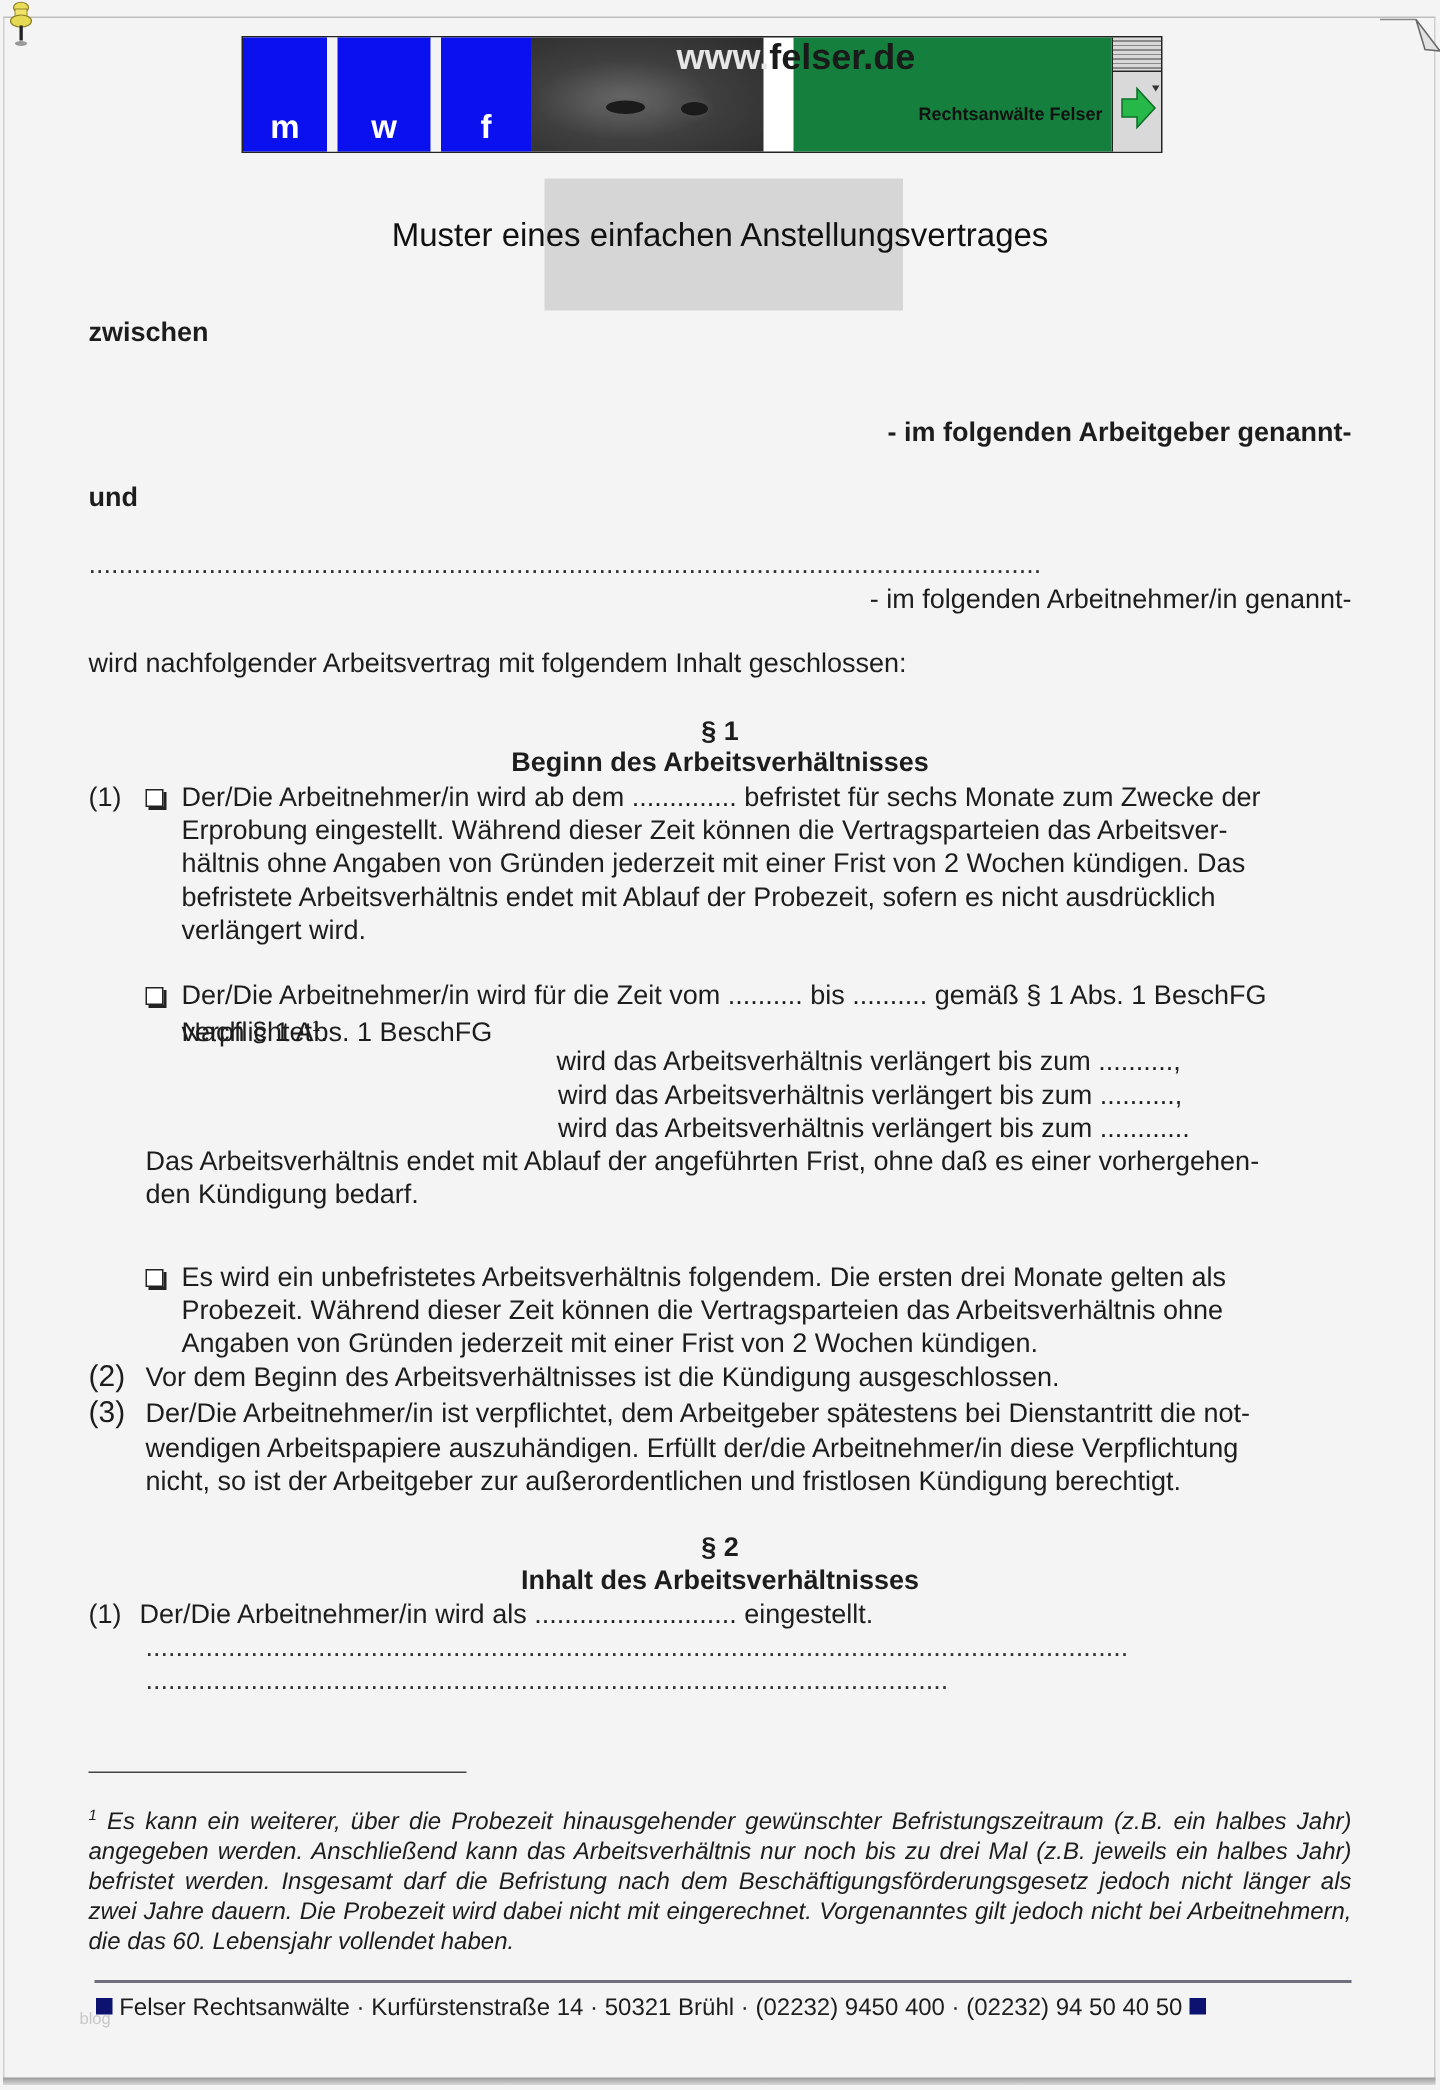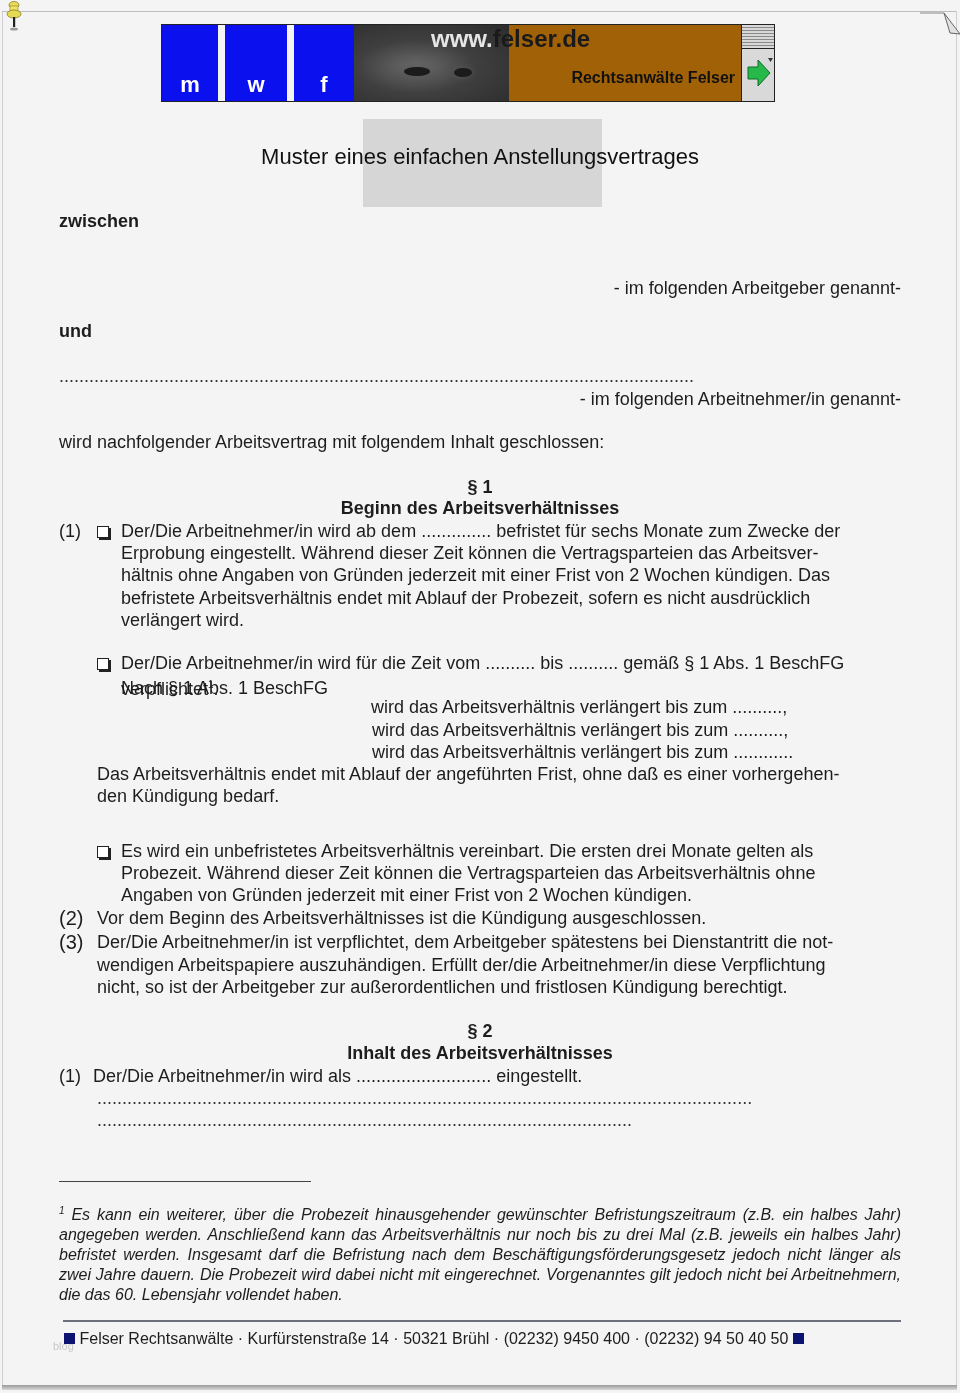--- a/index.html
+++ b/index.html
@@ -17,25 +17,25 @@
   .banner { position:absolute; left:161px; top:24px; width:614px; height:78px; border:1px solid #222;
     display:flex; background:#fff; }
   .banner .blue-block { background:#0a10ee; height:100%; position:relative; }
   .banner .sep { width:7px; background:#f4f4f4; height:100%; }
   .banner .letter { position:absolute; bottom:3px; left:0; right:0; text-align:center;
     color:#fff; font-weight:bold; font-size:22px; }
   .banner .photo { width:155px; height:100%;
     background:radial-gradient(ellipse at 40% 55%, #6a6a6a 0%, #3f3f3f 45%, #2c2c2c 100%); position:relative; }
   .banner .photo .eye { position:absolute; width:26px; height:9px; border-radius:50%;
     background:#1b1b1b; box-shadow:0 0 6px #555; }
-  .banner .brand { flex:1; position:relative; background:#a16207; }
+  .banner .brand { flex:1; position:relative; background:#15803d;margin-left:20px; }
   .banner .url { position:absolute; left:-78px; top:0px; font-size:24px; font-weight:bold; }
   .banner .url .www { color:#e6e6e6; }
   .banner .url .dom { color:#1a1a1a; }
-  .banner .firm { position:absolute; right:6px; top:44px; font-size:16px; font-weight:bold; color:#111; }
+  .banner .firm { position:absolute; right:6px; top:44px; font-size:12px; font-weight:bold; color:#111; }
   .banner .nav-col { width:33px; border-left:1px solid #222; height:100%; display:flex; flex-direction:column; }
   .banner .stripes { height:28px; border-bottom:1px solid #222;
     background:repeating-linear-gradient(#d8d8d8 0 2px, #8a8a8a 2px 3px); }
   .banner .arrow-btn { flex:1; background:#d9d9d9; position:relative; }
 
   .title-bg { position:absolute; left:363px; top:119px; width:239px; height:88px; background:#d6d6d6; }
   .doc-title { position:absolute; left:0; width:960px; top:144px; text-align:center;
     font-size:22px; font-weight:normal; color:#111; }
 
   .t { position:absolute; font-size:18px; line-height:22px; white-space:nowrap; color:#1d1d1d; }
@@ -103,21 +103,21 @@
         <polygon points="26,9 31,9 28.5,13" fill="#333"></polygon>
       </svg>
     </div>
   </div>
 </div>
 
 <div class="title-bg"></div>
 <div class="doc-title">Muster eines einfachen Anstellungsvertrages</div>
 
 <div class="t bold" style="left:59px;top:210px;">zwischen</div>
-<div class="t" style="right:59px;top:277px;">- im folgenden Arbeitgeber genannt-</div>
+<div class="t" style="right:59px;top:277px;font-weight:bold;">- im folgenden Arbeitgeber genannt-</div>
 <div class="t bold" style="left:59px;top:320px;">und</div>
 <div class="t dots" style="left:59px;top:365px;">...............................................................................................................................</div>
 <div class="t" style="right:59px;top:388px;">- im folgenden Arbeitnehmer/in genannt-</div>
 <div class="t" style="left:59px;top:431px;">wird nachfolgender Arbeitsvertrag mit folgendem Inhalt geschlossen:</div>
 
 <div class="t bold center" style="top:476px;">§ 1</div>
 <div class="t bold center" style="top:497px;">Beginn des Arbeitsverhältnisses</div>
 
 <div class="t" style="left:59px;top:520px;">(1)</div>
 <span class="t" style="left:97px;top:520px;"><span class="cb"></span></span>
@@ -131,21 +131,21 @@
 <div class="t" style="left:121px;top:652px;">Der/Die Arbeitnehmer/in wird für die Zeit vom .......... bis ..........  gemäß § 1 Abs. 1 BeschFG</div>
 <div class="t" style="left:121px;top:674px;"><span>verpflichtet</span><sup style="font-size:10px">1</sup><span>.</span></div>
 <div class="t" style="left:121px;top:677px;">Nach  § 1 Abs. 1  BeschFG</div>
 <div class="t" style="left:371px;top:696px;">wird das Arbeitsverhältnis verlängert bis zum ..........,</div>
 <div class="t" style="left:372px;top:719px;">wird das Arbeitsverhältnis verlängert bis zum ..........,</div>
 <div class="t" style="left:372px;top:741px;">wird das Arbeitsverhältnis verlängert bis zum ............</div>
 <div class="t" style="left:97px;top:763px;">Das Arbeitsverhältnis endet mit Ablauf der angeführten Frist, ohne daß es einer vorhergehen-</div>
 <div class="t" style="left:97px;top:785px;">den  Kündigung bedarf.</div>
 
 <span class="t" style="left:97px;top:840px;"><span class="cb"></span></span>
-<div class="t" style="left:121px;top:840px;">Es wird ein unbefristetes Arbeitsverhältnis vereinbart. Die ersten drei Monate gelten als</div>
+<div class="t" style="left:121px;top:840px;">Es wird ein unbefristetes Arbeitsverhältnis folgendem. Die ersten drei Monate gelten als</div>
 <div class="t" style="left:121px;top:862px;">Probezeit. Während dieser Zeit können die Vertragsparteien das Arbeitsverhältnis ohne</div>
 <div class="t" style="left:121px;top:884px;">Angaben von Gründen jederzeit mit einer Frist von 2 Wochen kündigen.</div>
 
 <div class="t" style="left:59px;top:907px;font-size:20px;">(2)</div>
 <div class="t" style="left:97px;top:907px;">Vor dem Beginn des Arbeitsverhältnisses ist die Kündigung ausgeschlossen.</div>
 <div class="t" style="left:59px;top:931px;font-size:20px;">(3)</div>
 <div class="t" style="left:97px;top:931px;">Der/Die Arbeitnehmer/in ist verpflichtet, dem Arbeitgeber spätestens bei Dienstantritt die not-</div>
 <div class="t" style="left:97px;top:954px;">wendigen Arbeitspapiere auszuhändigen. Erfüllt der/die Arbeitnehmer/in diese Verpflichtung</div>
 <div class="t" style="left:97px;top:976px;">nicht, so ist der Arbeitgeber zur außerordentlichen und fristlosen Kündigung berechtigt.</div>
 

